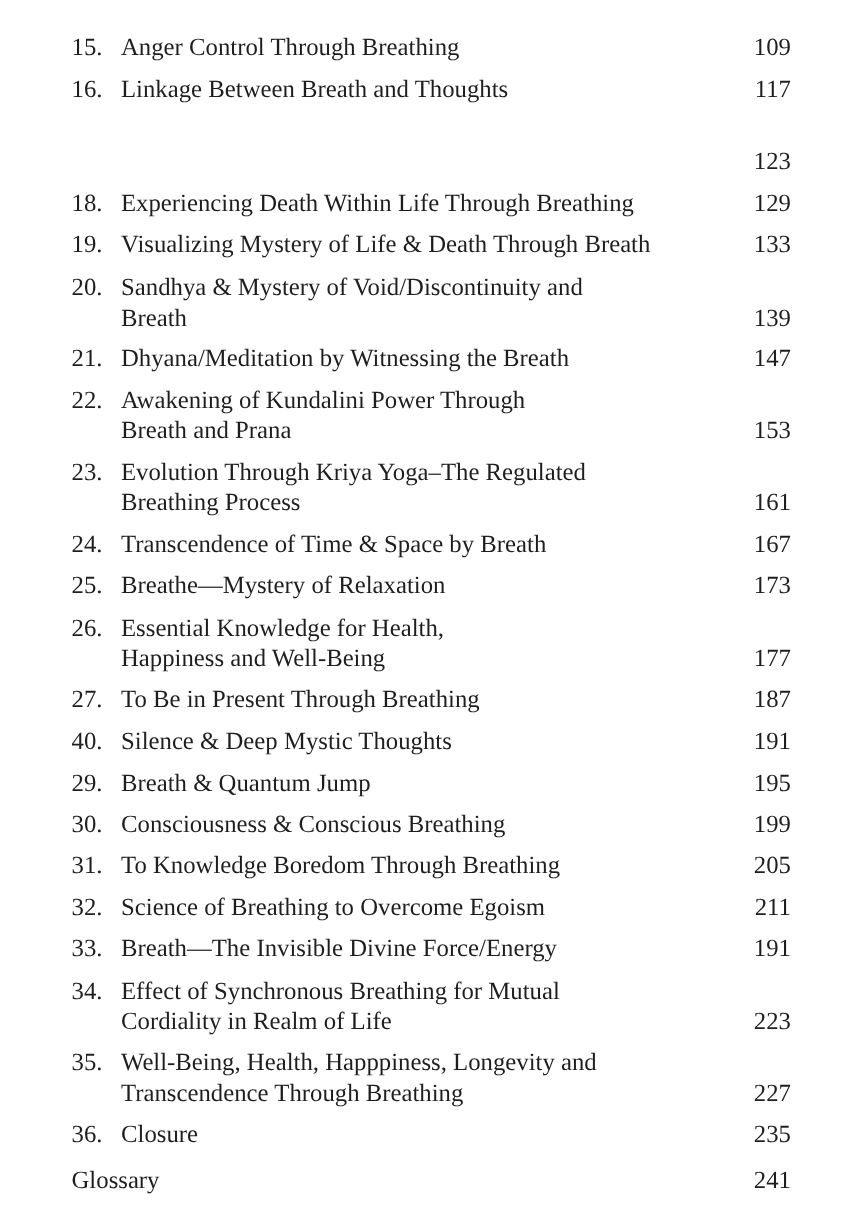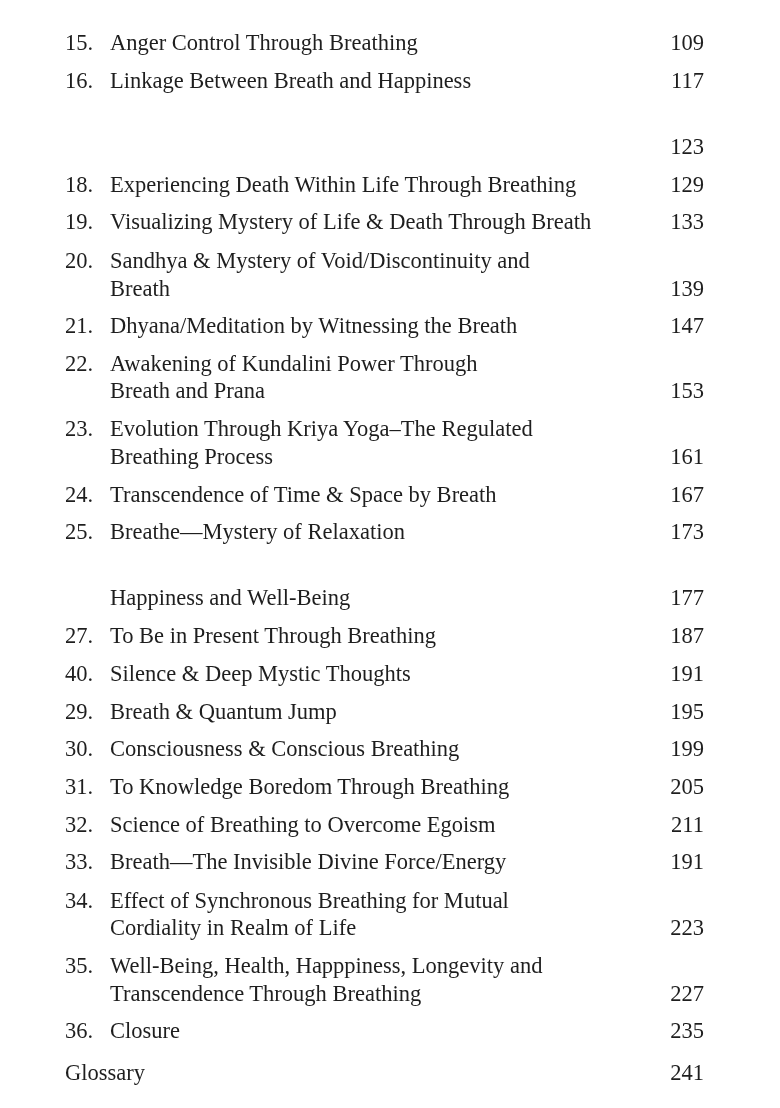--- a/index.html
+++ b/index.html
@@ -40,39 +40,39 @@
       position: absolute;
       left: 110px;
       top: 0;
       text-align: right;
     }
     .title.glossary {
       left: 65px;
     }
     .page {
       position: absolute;
-      right: 76px;
+      right: 61px;
       top: 0;
       text-align: left;
     }
   </style>
 </head>
 <body>
 
 <div id="toc">
 
   <div class="line" style="top:28px">
     <span class="num">15.</span>
     <span class="title">Anger Control Through Breathing</span>
     <span class="page">109</span>
   </div>
 
   <div class="line" style="top:66px">
     <span class="num">16.</span>
-    <span class="title">Linkage Between Breath and Happiness</span>
+    <span class="title">Linkage Between Breath and Thoughts</span>
     <span class="page">117</span>
   </div>
 
   <div class="line" style="top:132px">
     <span class="page">123</span>
   </div>
 
   <div class="line" style="top:170px">
     <span class="num">18.</span>
     <span class="title">Experiencing Death Within Life Through Breathing</span>
@@ -123,20 +123,24 @@
     <span class="title">Transcendence of Time &amp; Space by Breath</span>
     <span class="page">167</span>
   </div>
 
   <div class="line" style="top:517px">
     <span class="num">25.</span>
     <span class="title">Breathe—Mystery of Relaxation</span>
     <span class="page">173</span>
   </div>
 
+  <div class="line" style="top:556px">
+    <span class="num">26.</span>
+    <span class="title">Essential Knowledge for Health,</span>
+  </div>
   <div class="line" style="top:583px">
     <span class="title">Happiness and Well-Being</span>
     <span class="page">177</span>
   </div>
 
   <div class="line" style="top:621px">
     <span class="num">27.</span>
     <span class="title">To Be in Present Through Breathing</span>
     <span class="page">187</span>
   </div>

